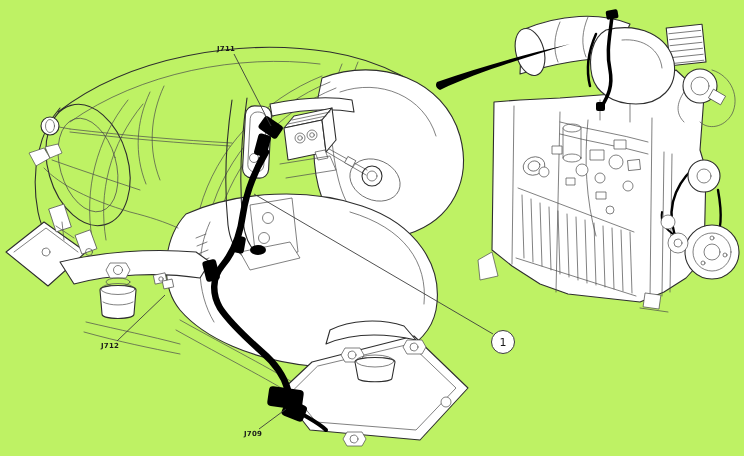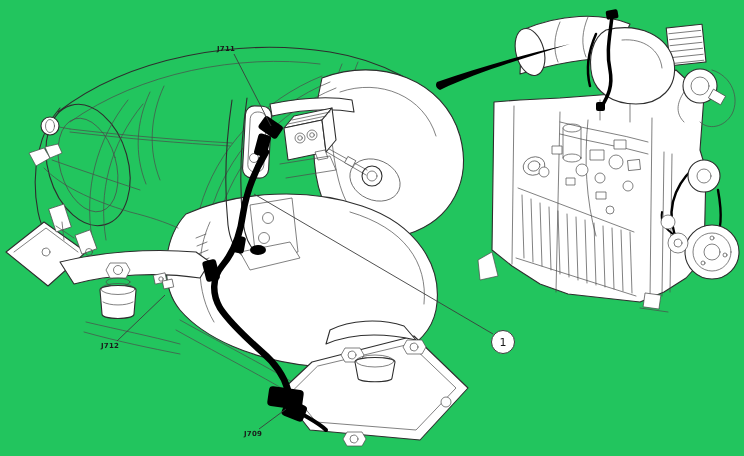--- a/index.html
+++ b/index.html
@@ -1,19 +1,19 @@
 <!DOCTYPE html>
 <html><head>
 <meta charset="utf-8">
 <style>
   html,body{margin:0;padding:0;background:#ffffff;}
   .canvas{
     position:relative;
     width:744px;height:456px;
-    background:#22c55e;
+    background:#bef264;
     overflow:hidden;
     font-family:"DejaVu Sans", sans-serif;
   }
   .canvas svg{position:absolute;left:0;top:0;display:block;}
   .ln  {stroke:#2e2e2e;stroke-width:1.1;fill:none;stroke-linecap:round;stroke-linejoin:round;}
   .ln2 {stroke:#4a4a4a;stroke-width:0.7;fill:none;stroke-linecap:round;stroke-linejoin:round;}
   .lnw {stroke:#2e2e2e;stroke-width:1.1;fill:#ffffff;stroke-linejoin:round;}
   .lnw2{stroke:#4a4a4a;stroke-width:0.7;fill:#ffffff;stroke-linejoin:round;}
   .blk {fill:#000000;stroke:none;}
   .cab {stroke:#000000;fill:none;stroke-linecap:round;stroke-linejoin:round;}

